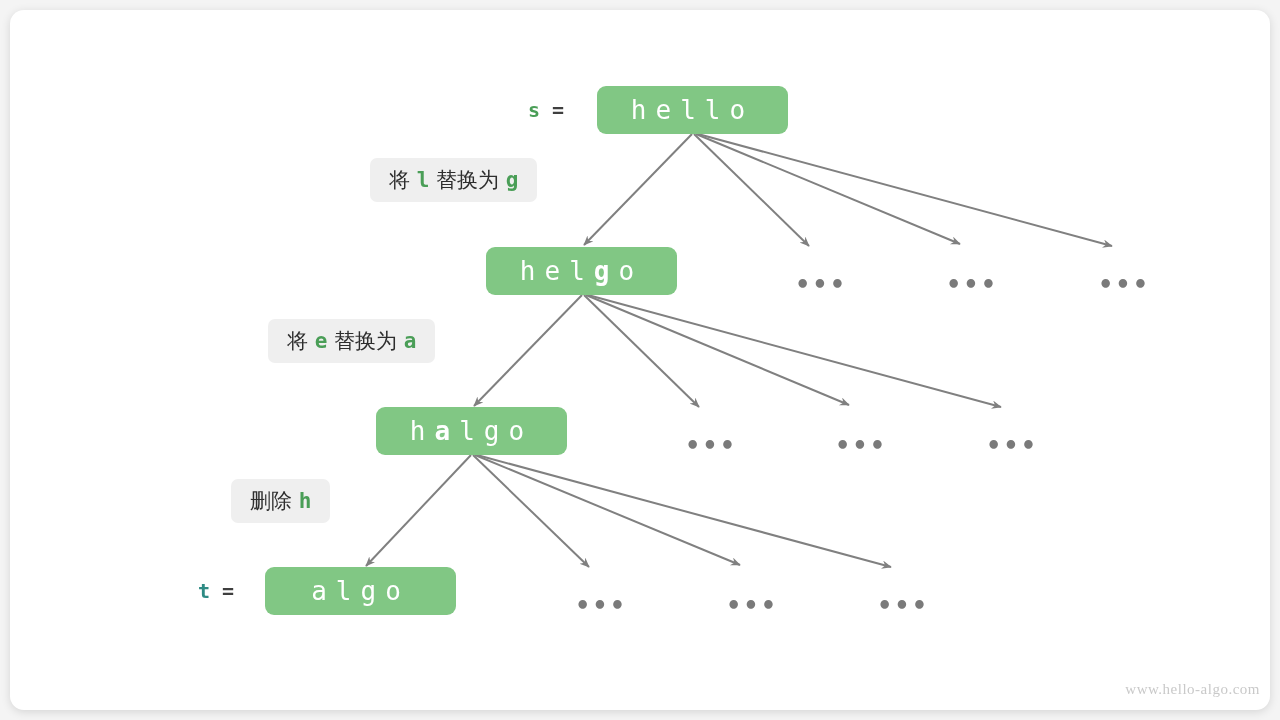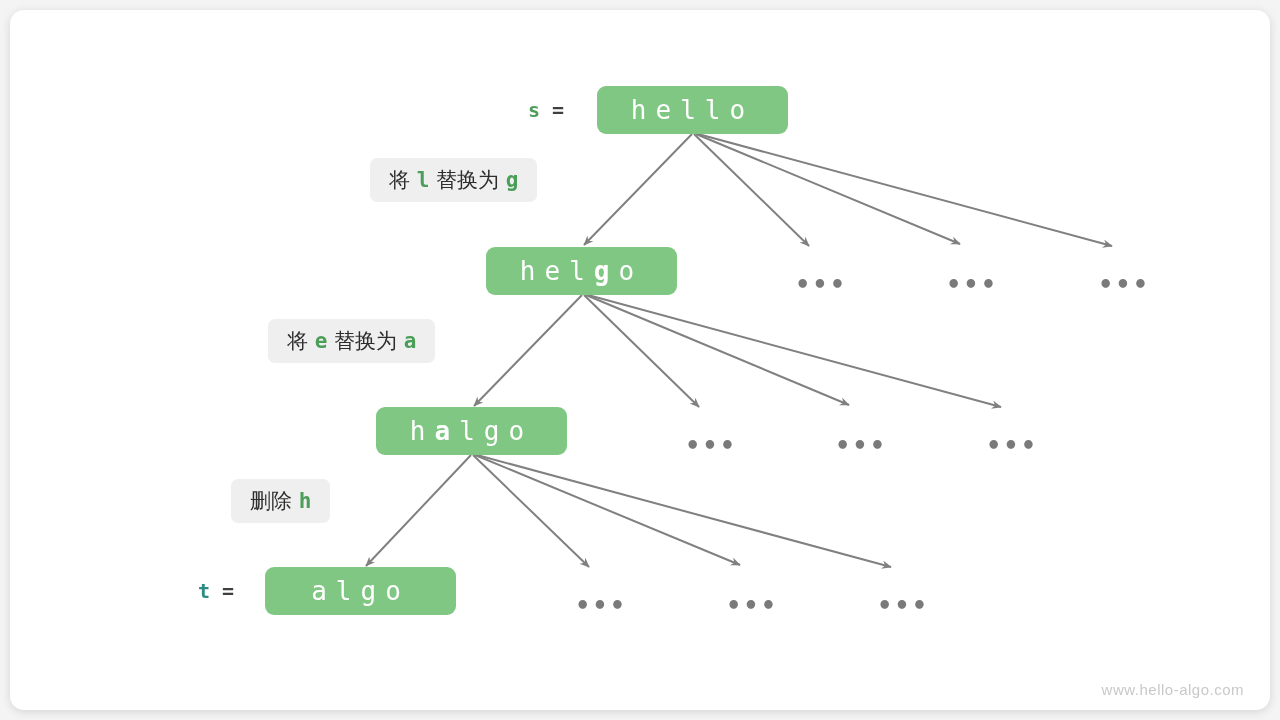--- a/index.html
+++ b/index.html
@@ -115,24 +115,24 @@
     font-size: 24px;
     font-weight: bold;
     letter-spacing: 2px;
     line-height: 1;
     white-space: pre;
   }
 
   
   #watermark {
     position: absolute;
-    right: 36px;
+    right: 20px;
     bottom: 22px;
     color: #c9c9c9;
-    font-family: Liberation Sans, sans-serif;
+    font-family: Liberation Serif, serif;
     font-size: 15px;
     letter-spacing: 0.5px;
     white-space: pre;
   }
 </style>
 </head>
 <body>
 
 <div id="canvas">
   <div id="card"></div>

